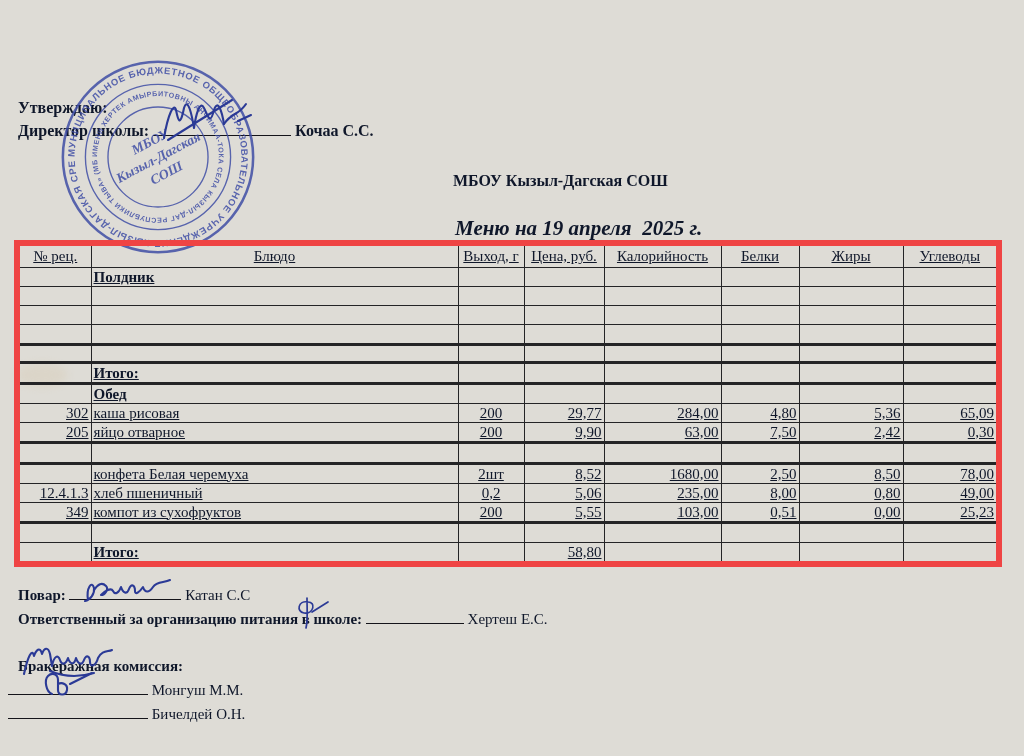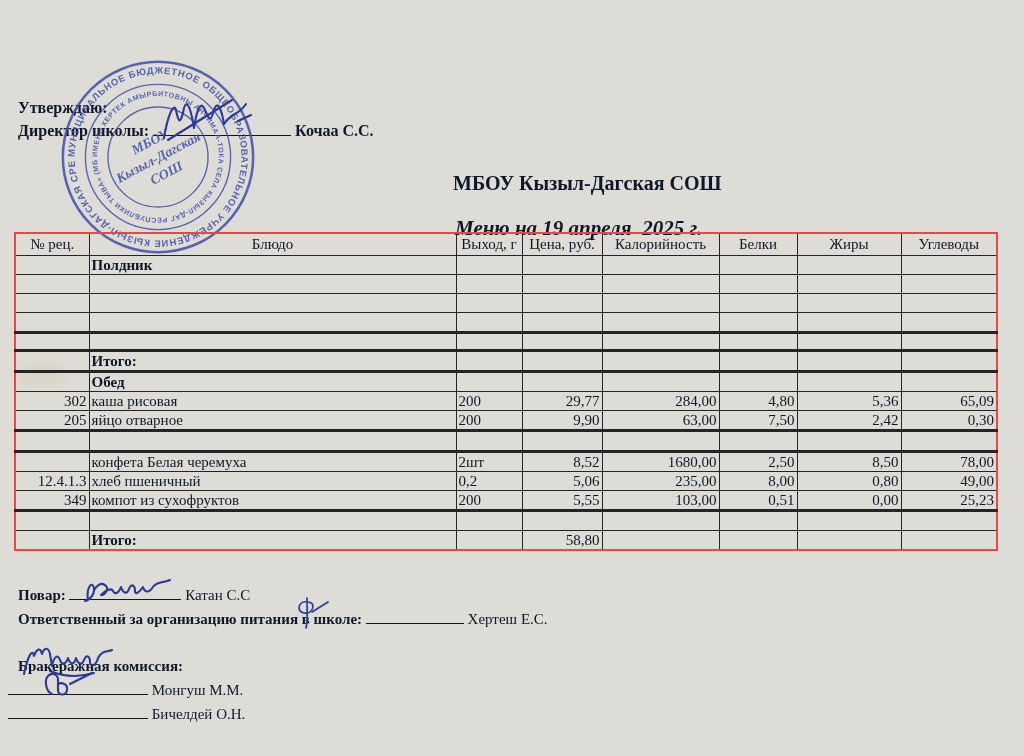--- a/index.html
+++ b/index.html
@@ -22,31 +22,31 @@
   .approval .sig-line{width:138px;}
 
   
   .stamp{position:absolute;left:52px;top:54px;width:212px;height:206px;opacity:.82;}
   .stamp text{fill:#3a49a4;}
   .ring-o{font-family:"Liberation Sans",sans-serif;font-size:9.6px;font-weight:bold;letter-spacing:.8px;}
   .ring-i{font-family:"Liberation Sans",sans-serif;font-size:7.2px;font-weight:bold;letter-spacing:.6px;}
   .stamp-center{font-family:"Liberation Serif",serif;font-size:14px;font-weight:bold;font-style:italic;text-anchor:middle;}
 
   
-  .school-title{position:absolute;left:453px;top:172px;font-size:20px;font-weight:bold;white-space:pre;}
+  .school-title{position:absolute;left:453px;top:172px;font-size:16px;font-weight:bold;white-space:pre;}
   .menu-title{position:absolute;left:455px;top:216px;font-size:21px;font-weight:bold;font-style:italic;white-space:pre;}
 
   
-  table.menu{position:absolute;left:14px;top:232px;width:982px;border-collapse:collapse;table-layout:fixed;
-    font-size:15px;border:2px solid #ef4444;}
+  table.menu{position:absolute;left:14px;top:240px;width:982px;border-collapse:collapse;table-layout:fixed;
+    font-size:15px;border:6px solid #ef4444;text-decoration:underline;}
   table.menu th,table.menu td{border:1.6px solid #242426;padding:0 2px;height:18px;overflow:hidden;white-space:nowrap;}
   table.menu th{font-weight:normal;height:21px;text-align:center;}
   td.c-rec{text-align:right;padding-right:3px;}
   td.c-dish{text-align:left;padding-left:4px;}
-  td.c-out{}
+  td.c-out{text-align:center;}
   td.c-price,td.c-cal,td.c-protein,td.c-fat,td.c-carbs{text-align:right;padding-right:4px;}
   tr.r-section td.c-dish,tr.r-total td.c-dish{font-weight:bold;}
   tr.th-b td{border-bottom-width:3px;}
   tr.th-tb td{border-top-width:3px;border-bottom-width:3px;}
   tr.r-spacer td{border-top-width:3px;border-bottom-width:3px;height:15px;}
 
   
   .footer{position:absolute;left:18px;top:584px;font-size:15px;line-height:23px;}
   .footer .row{white-space:nowrap;margin-bottom:1px;}
   .footer .lbl{font-weight:bold;margin-top:24px;}

